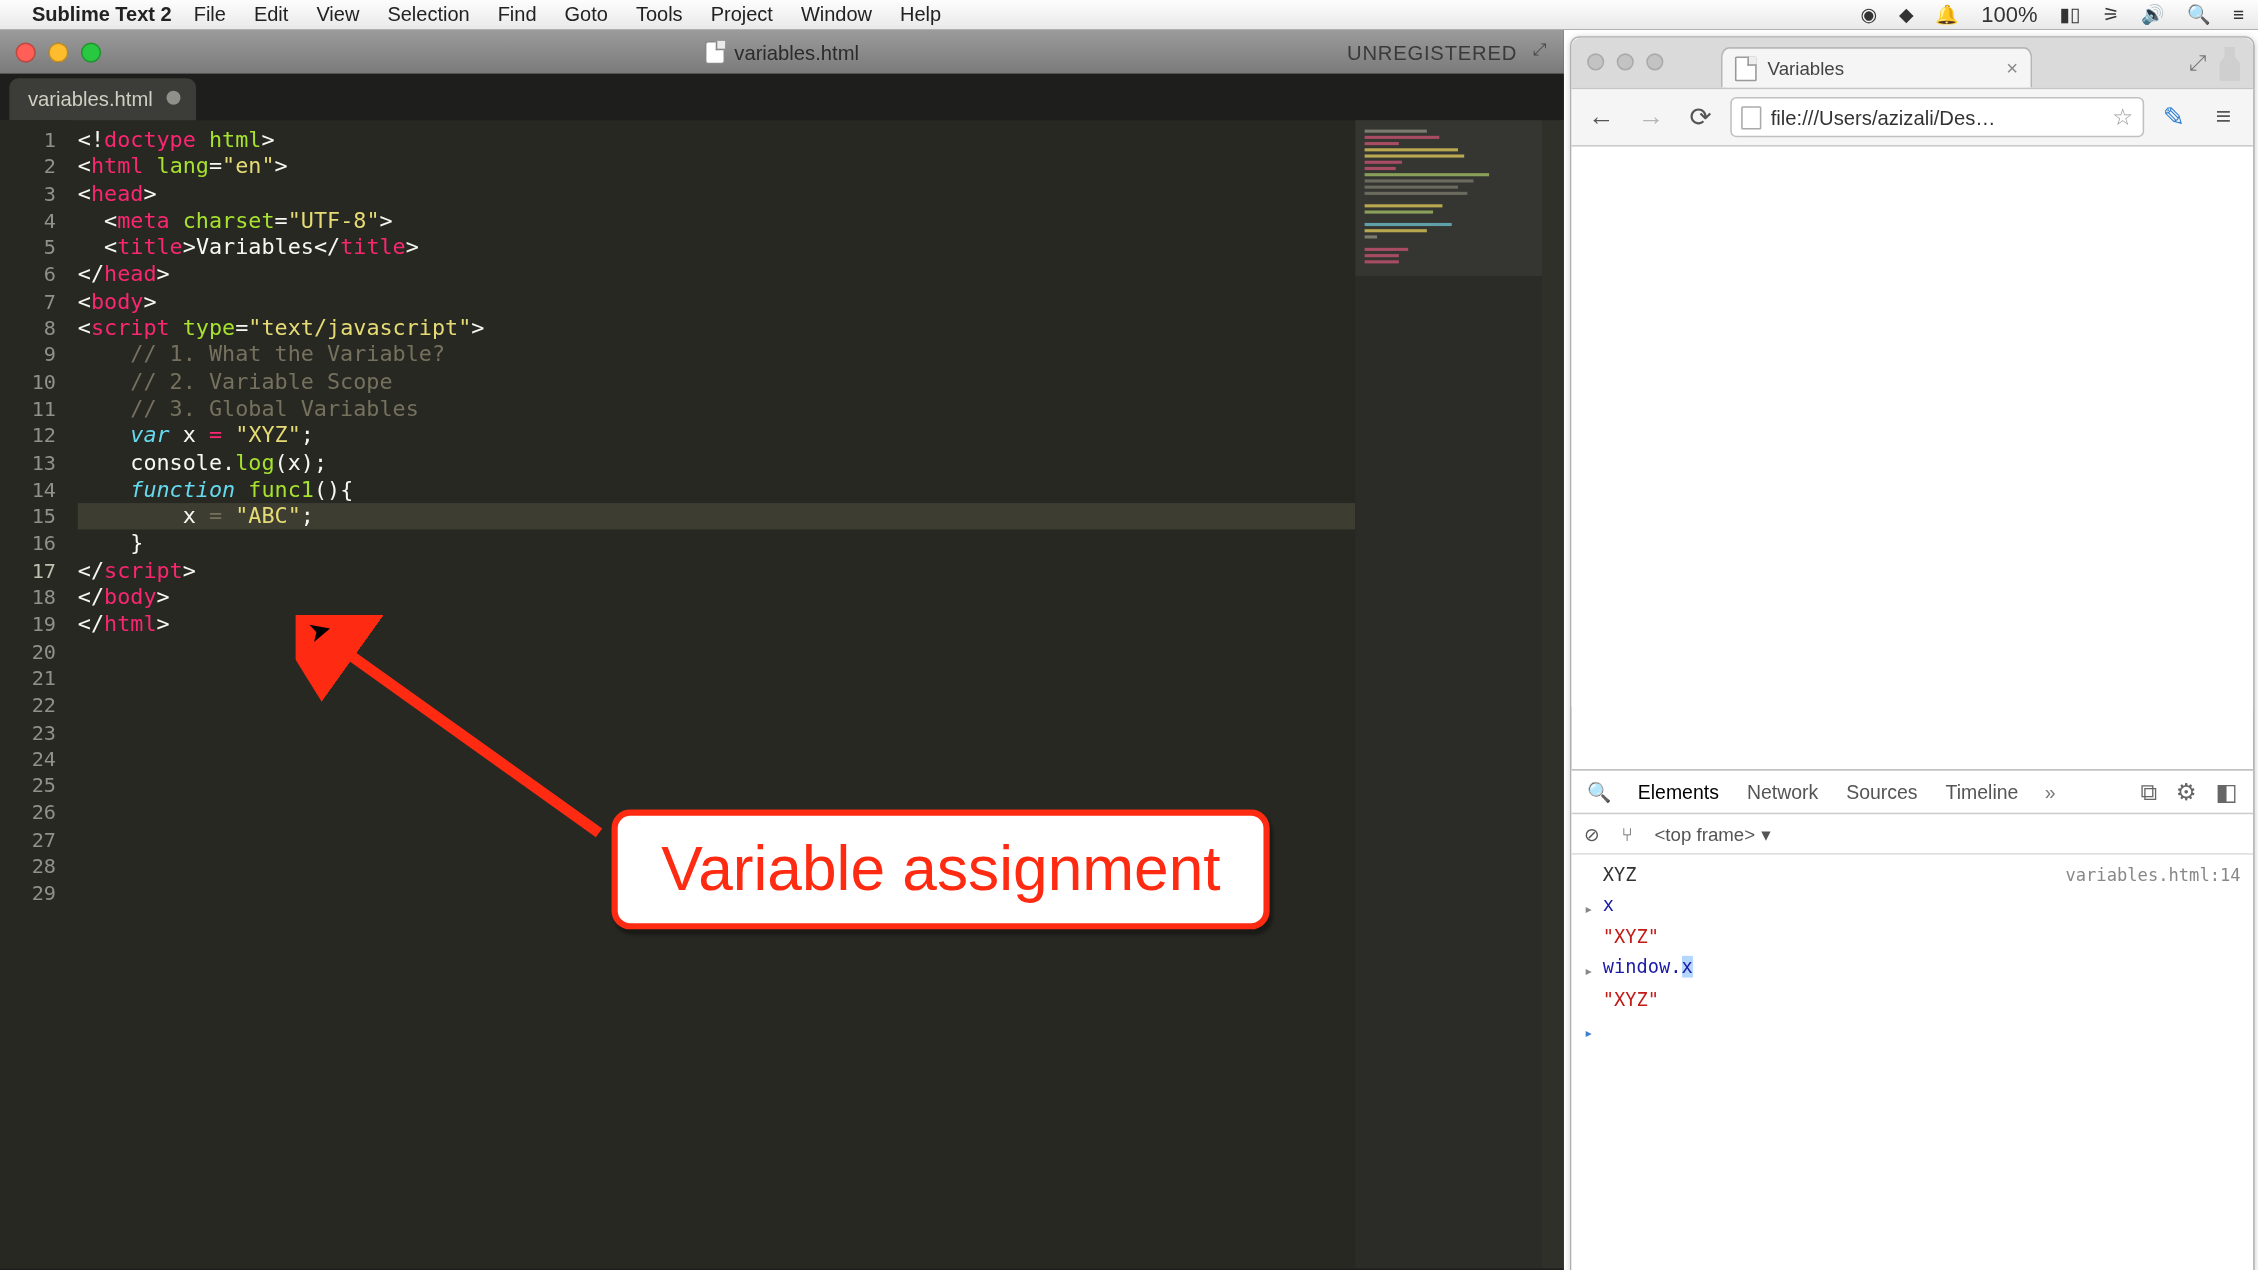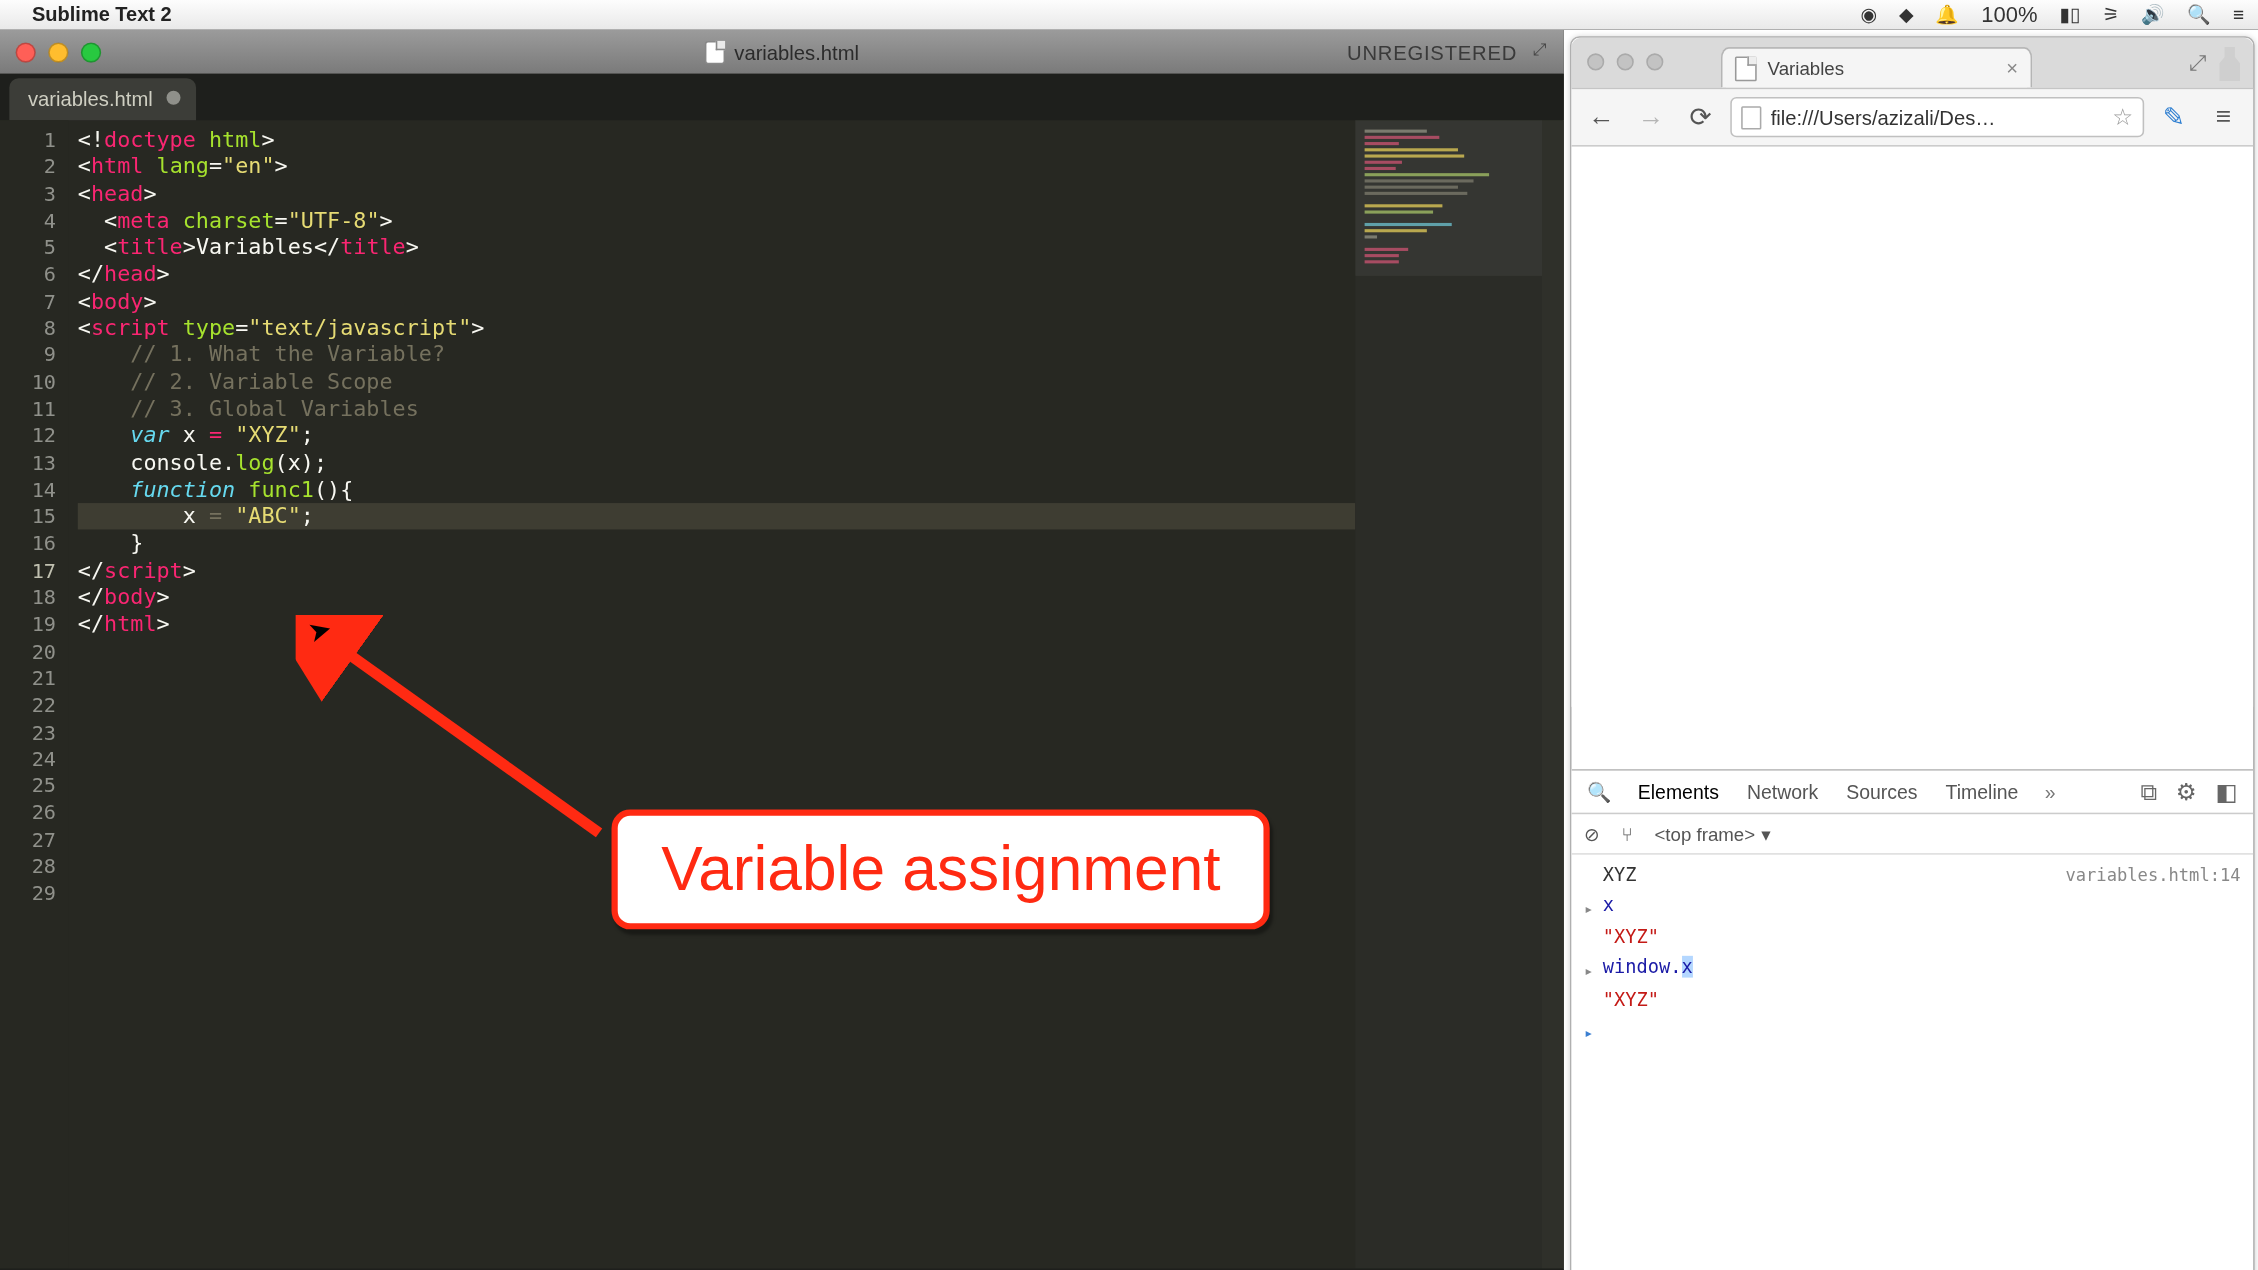--- a/index.html
+++ b/index.html
@@ -100,20 +100,21 @@
 
   
   .mouse-cursor { position:absolute; left:198px; top:375px; font-size:18px; color:#000; transform:rotate(-15deg);}
 </style>
 </head>
 <body>
 
 <div class="mac-menubar">
   <span class="apple"></span>
   <span class="app-name">Sublime Text 2</span>
+  <span id="menu-items"><span class="menu-item">File</span><span class="menu-item">Edit</span><span class="menu-item">View</span><span class="menu-item">Selection</span><span class="menu-item">Find</span><span class="menu-item">Goto</span><span class="menu-item">Tools</span><span class="menu-item">Project</span><span class="menu-item">Window</span><span class="menu-item">Help</span></span>
   <span class="spacer"></span>
   <span class="status">
     <span>◉</span>
     <span>◆</span>
     <span>🔔</span>
     <span class="battery-text">100%</span>
     <span>▮▯</span>
     <span>⚞</span>
     <span>🔊</span>
     <span>🔍</span>

